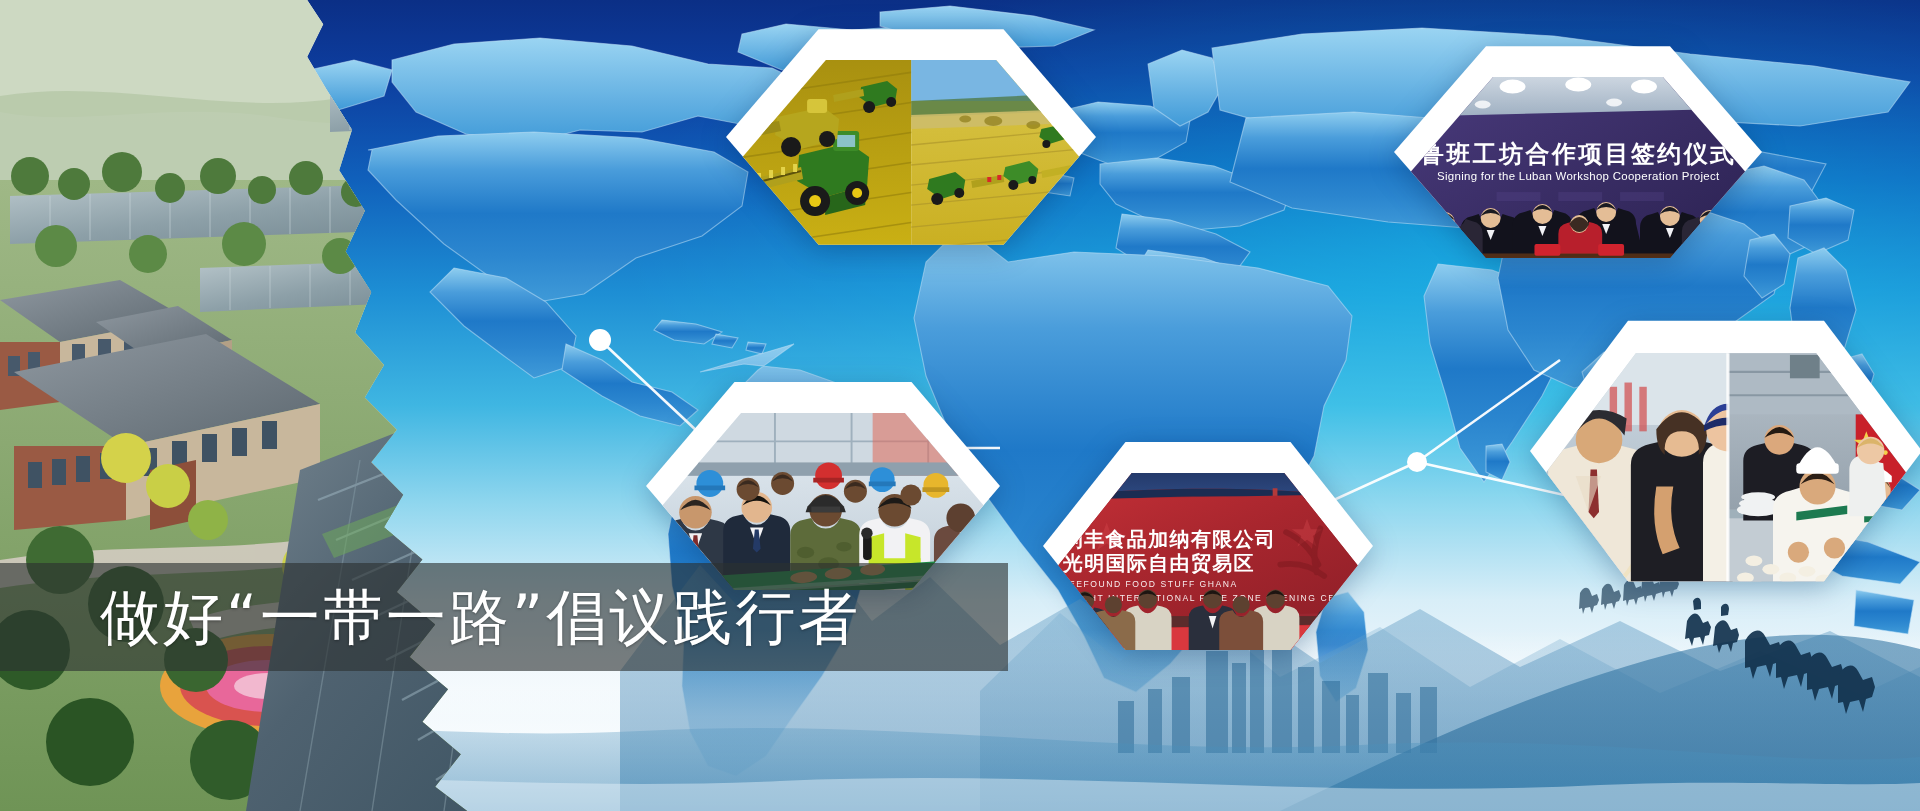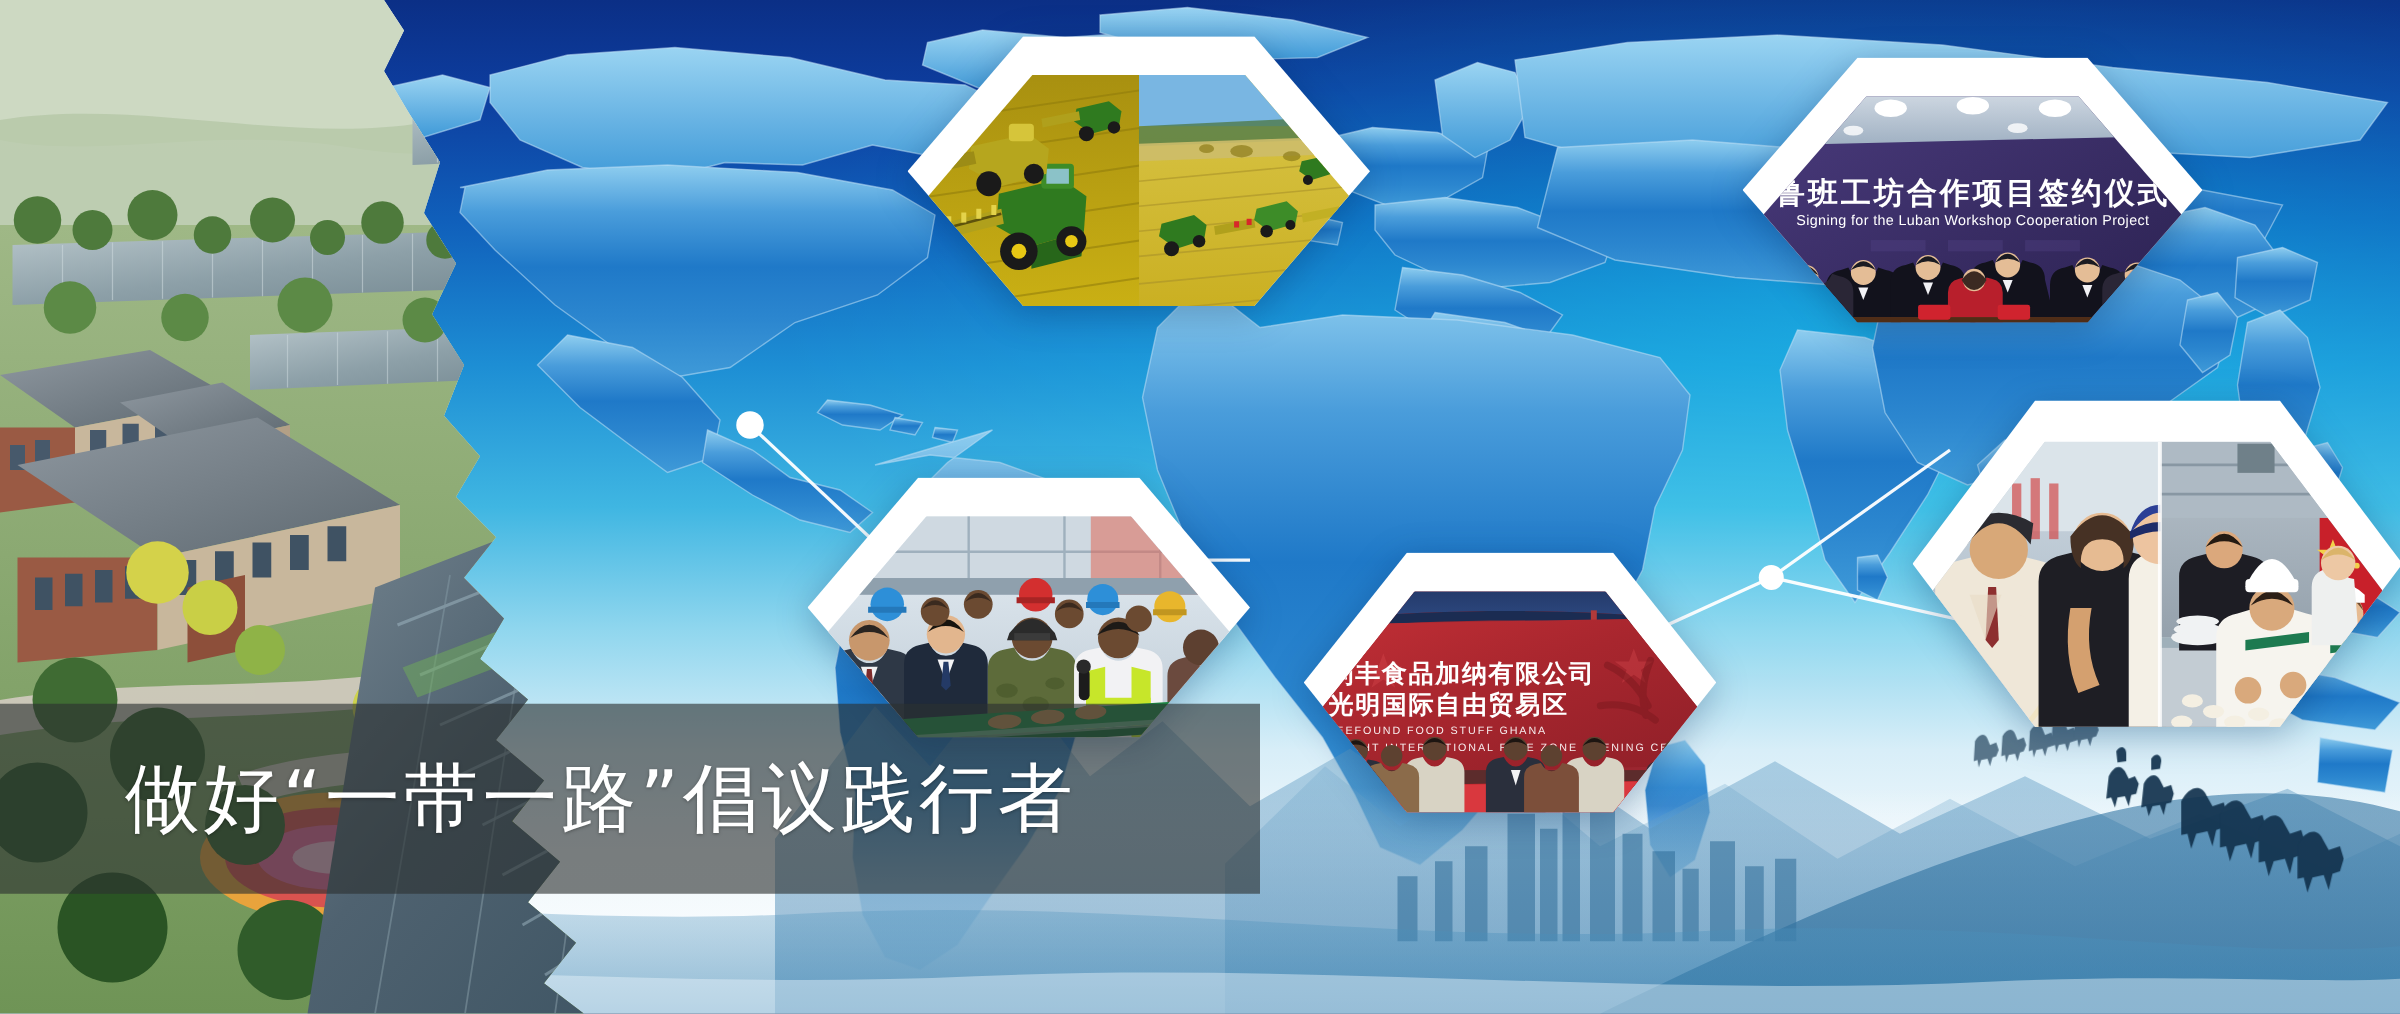--- a/index.html
+++ b/index.html
@@ -98,21 +98,21 @@
   .hex svg.art { position:absolute; inset:0; width:100%; height:100%; }
 
   
   .lbl-cn { font-family:"DejaVu Sans","Liberation Sans",sans-serif; font-weight:bold; fill:#ffffff; }
   .lbl-en { font-family:"Liberation Sans",sans-serif; fill:#ffffff; }
 
   
   #headline-band {
     position:absolute;
     left:0; top:563px;
-    width:1008px; height:152px;
+    width:1008px; height:108px;
     background:rgba(44,48,48,.62);
     display:flex; align-items:center;
   }
   #headline-text {
     color:#ffffff;
     font-size:60px;
     line-height:1;
     letter-spacing:3px;
     font-weight:500;
     padding-left:100px;

